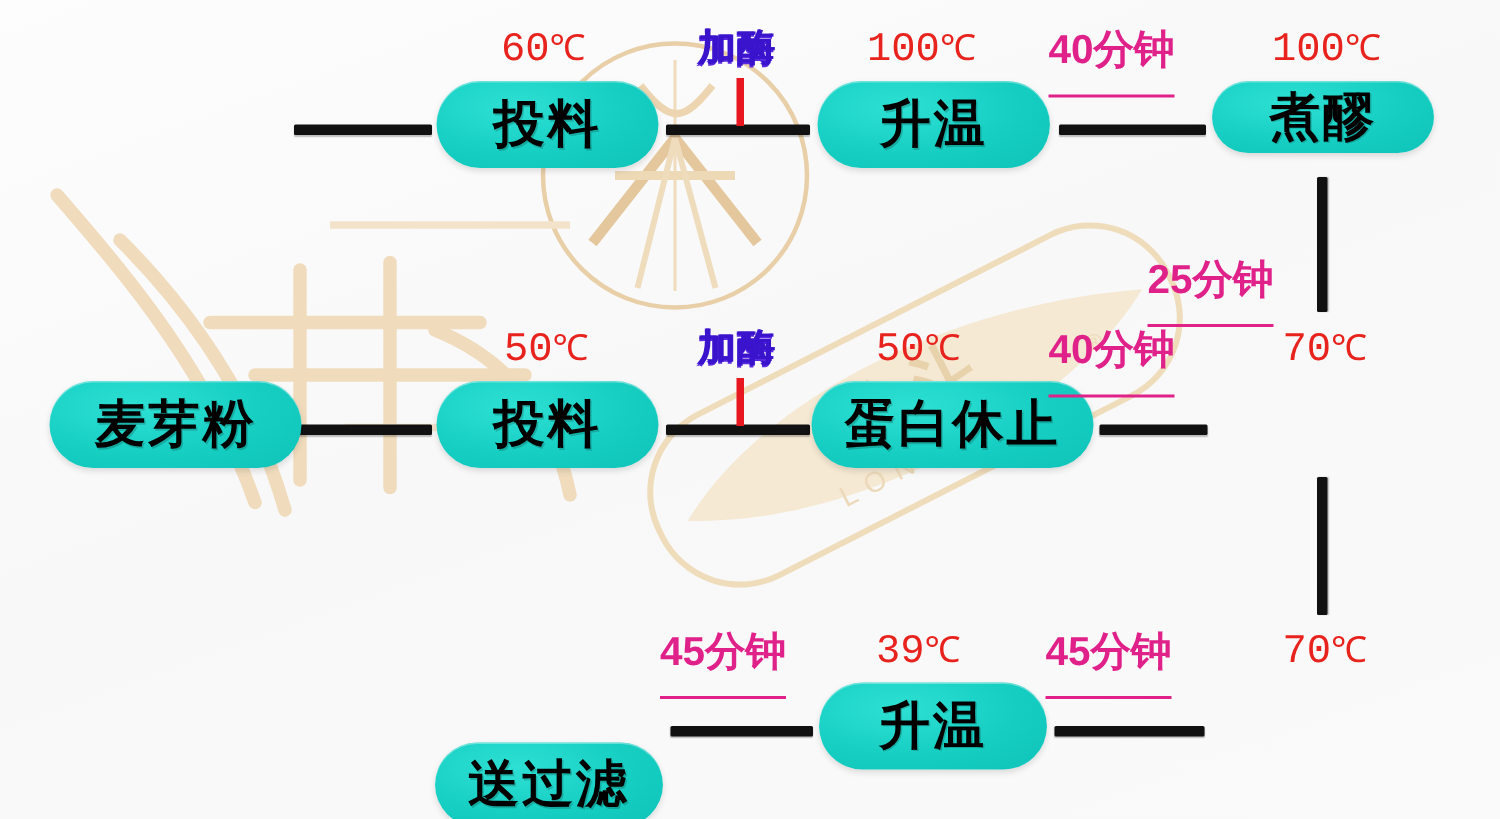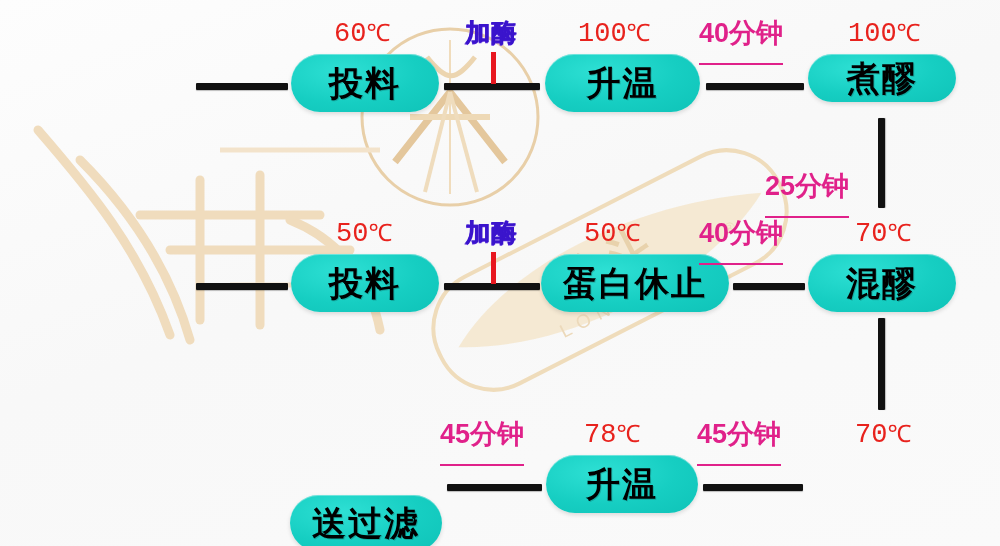--- a/index.html
+++ b/index.html
@@ -186,57 +186,57 @@
   <div class="lbl lbl-time" style="left:699px; top:20px;"><span>40分钟</span></div>
 
   <div class="node" style="left:808px; top:54px; width:148px; height:48px;">
     <span>煮醪</span>
   </div>
   <div class="lbl lbl-temp" style="left:848px; top:21px;"><span>100</span><span class="deg">℃</span></div>
 
   <div class="vline" style="left:878px; top:118px; height:90px;"></div>
   <div class="lbl lbl-time" style="left:765px; top:153px;margin-top:20px;"><span>25分钟</span></div>
 
+  <div class="node" style="left:33px; top:254px; width:168px; height:58px;">
+    <span>麦芽粉</span>
+  </div>
 
   <div class="hline" style="left:196px; top:283px; width:92px;"></div>
 
   <div class="node" style="left:291px; top:254px; width:148px; height:58px;">
     <span>投料</span>
   </div>
   <div class="lbl lbl-temp" style="left:336px; top:221px;"><span>50</span><span class="deg">℃</span></div>
 
   <div class="hline" style="left:444px; top:283px; width:96px;"></div>
   <div class="tick-red" style="left:491px; top:252px; height:32px;"></div>
   <div class="lbl lbl-enzyme" style="left:465px; top:220px;"><span>加酶</span></div>
 
   <div class="node" style="left:541px; top:254px; width:188px; height:58px;">
     <span>蛋白休止</span>
   </div>
   <div class="lbl lbl-temp" style="left:584px; top:221px;"><span>50</span><span class="deg">℃</span></div>
 
   <div class="hline" style="left:733px; top:283px; width:72px;"></div>
   <div class="lbl lbl-time" style="left:699px; top:220px;"><span>40分钟</span></div>
 
-  <div class="node" style="left:808px; top:254px; width:148px; height:58px;">
-    <span>混醪</span>
-  </div>
   <div class="lbl lbl-temp" style="left:855px; top:221px;"><span>70</span><span class="deg">℃</span></div>
 
   <div class="vline" style="left:878px; top:318px; height:92px;"></div>
 
   <div class="node" style="left:290px; top:455px; width:152px; height:56px;margin-top:40px;">
     <span>送过滤</span>
   </div>
 
   <div class="hline" style="left:447px; top:484px; width:95px;"></div>
   <div class="lbl lbl-time" style="left:440px; top:421px;"><span>45分钟</span></div>
 
   <div class="node" style="left:546px; top:455px; width:152px; height:58px;">
     <span>升温</span>
   </div>
-  <div class="lbl lbl-temp" style="left:584px; top:422px;"><span>78</span><span class="deg">℃</span></div>
+  <div class="lbl lbl-temp" style="left:584px; top:422px;"><span>39</span><span class="deg">℃</span></div>
 
   <div class="hline" style="left:703px; top:484px; width:100px;"></div>
   <div class="lbl lbl-time" style="left:697px; top:421px;"><span>45分钟</span></div>
 
   <div class="lbl lbl-temp" style="left:855px; top:422px;"><span>70</span><span class="deg">℃</span></div>
 
 </div>
 
 </body></html>

